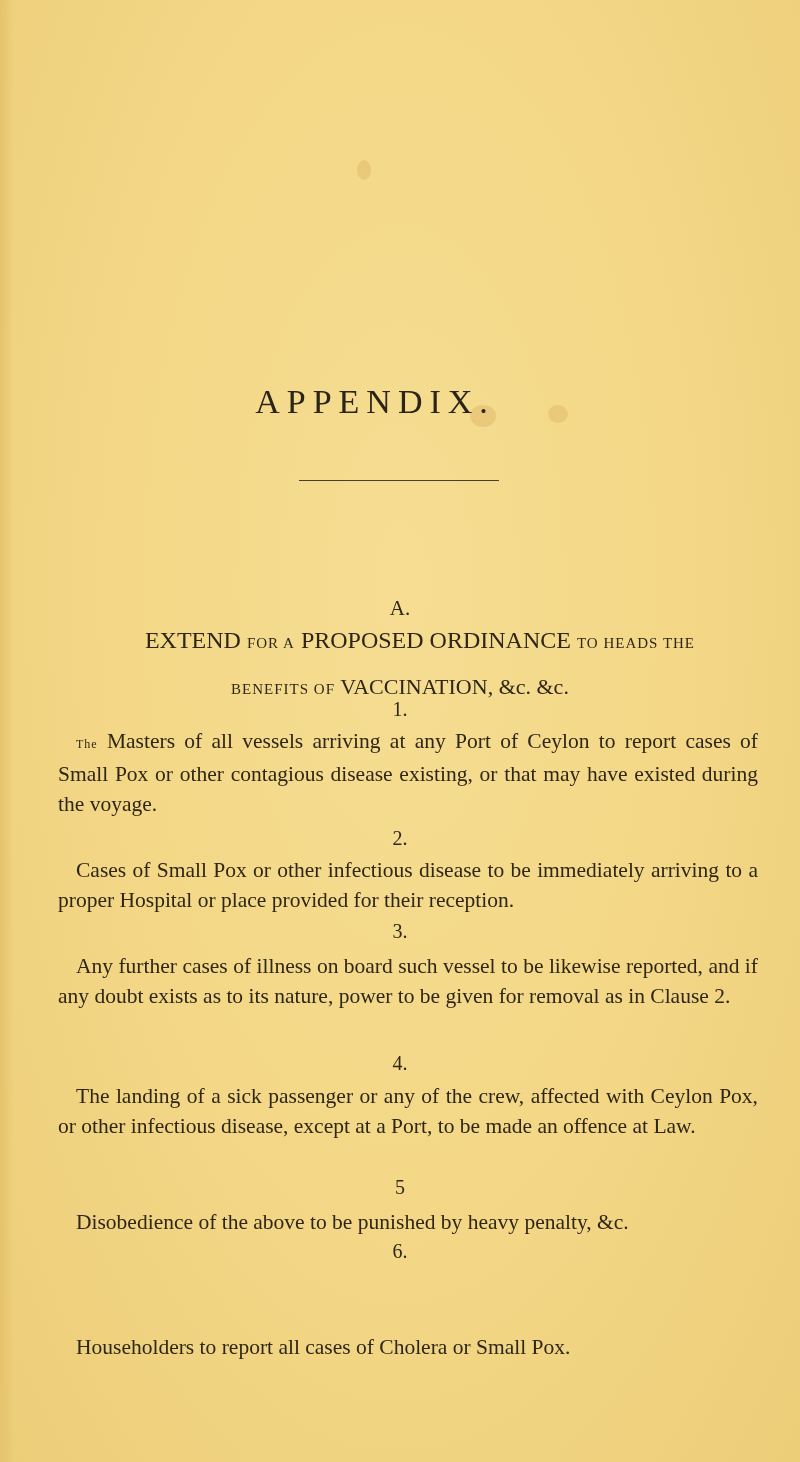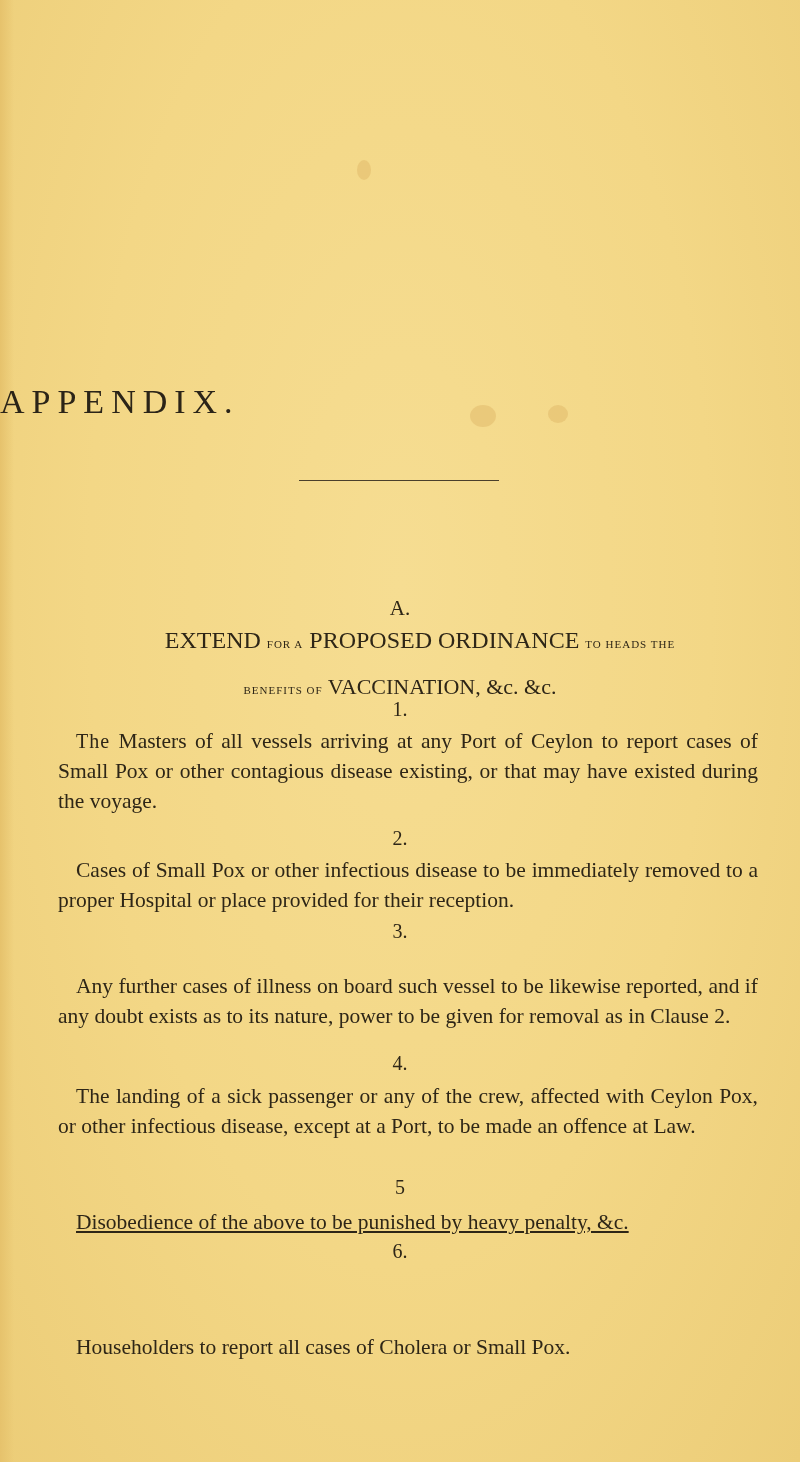--- a/index.html
+++ b/index.html
@@ -15,39 +15,39 @@
     background:
       radial-gradient(ellipse at 50% 40%, #f6dd92 0%, #f3d786 55%, #eccd78 100%);
   }
   .edge-left {
     position: absolute; left: 0; top: 0; width: 14px; height: 100%;
     background: linear-gradient(to right, #e6c26c, rgba(240,210,130,0));
   }
   .stain { position: absolute; border-radius: 50%; background: rgba(214,170,90,0.35); }
   .title {
     position: absolute; left: 0; width: 750px; top: 383px;
-    font-family: "Liberation Serif", serif;
+    text-align: center; font-family: "Liberation Serif", serif;
     font-size: 34px; letter-spacing: 7px; color: #2b2418;
   }
   .rule {
     position: absolute; left: 299px; top: 480px; width: 200px; height: 1px;
     background: #4a3f2b;
   }
   .center { position: absolute; left: 0; width: 800px; text-align: center; font-family: "Liberation Serif", serif; }
   .letter { top: 596px; font-size: 21px; }
   .heading1 { top: 627px; font-size: 24px; left: 30px; width: 780px; white-space: nowrap; }
   .heading2 { top: 674px; font-size: 22px; }
-  .sc { font-size: 11px; letter-spacing: 1px; }
+  .sc { font-size: 15px; letter-spacing: 1px; }
   .num { font-size: 20px; }
   .para {
     position: absolute; left: 58px; width: 700px;
     font-family: "Liberation Serif", serif; font-size: 21.5px; line-height: 30px;
     text-align: justify; color: #2e2617;
   }
-  .para .lead-sc { font-size: 20px; letter-spacing: 1px; }
+  .para .lead-sc { font-size: 12px; letter-spacing: 1px; }
 </style>
 </head>
 <body>
 
 <div class="paper"></div>
 <div class="edge-left"></div>
 <div class="stain" style="left:470px;top:405px;width:26px;height:22px;"></div>
 <div class="stain" style="left:548px;top:405px;width:20px;height:18px;"></div>
 <div class="stain" style="left:357px;top:160px;width:14px;height:20px;"></div>
 
@@ -69,27 +69,27 @@
     <span>VACCINATION, &amp;c. &amp;c.</span>
   </div>
 
   <div class="center num" style="top:698px;">1.</div>
   <div class="para" style="top:726px; text-indent:18px;">
     <span class="lead-sc">The</span>
     <span>Masters of all vessels arriving at any Port of Ceylon to report cases of Small Pox or other contagious disease existing, or that may have existed during the voyage.</span>
   </div>
 
   <div class="center num" style="top:827px;">2.</div>
-  <div class="para" style="top:855px; text-indent:18px;">Cases of Small Pox or other infectious disease to be immediately removed to a proper Hospital or place provided for their reception.</div>
+  <div class="para" style="top:855px; text-indent:18px;">Cases of Small Pox or other infectious disease to be immediately arriving to a proper Hospital or place provided for their reception.</div>
 
   <div class="center num" style="top:920px;">3.</div>
-  <div class="para" style="top:971px; text-indent:18px;">Any further cases of illness on board such vessel to be likewise reported, and if any doubt exists as to its nature, power to be given for removal as in Clause 2.</div>
+  <div class="para" style="top:951px; text-indent:18px;">Any further cases of illness on board such vessel to be likewise reported, and if any doubt exists as to its nature, power to be given for removal as in Clause 2.</div>
 
   <div class="center num" style="top:1052px;">4.</div>
   <div class="para" style="top:1081px; text-indent:18px;">The landing of a sick passenger or any of the crew, affected with Ceylon Pox, or other infectious disease, except at a Port, to be made an offence at Law.</div>
 
   <div class="center num" style="top:1176px;">5</div>
-  <div class="para" style="top:1207px; text-indent:18px;text-decoration:underline;">Disobedience of the above to be punished by heavy penalty, &amp;c.</div>
+  <div class="para" style="top:1207px; text-indent:18px;">Disobedience of the above to be punished by heavy penalty, &amp;c.</div>
 
   <div class="center num" style="top:1240px;">6.</div>
   <div class="para" style="top:1332px; text-indent:18px;">Householders to report all cases of Cholera or Small Pox.</div>
 
 </div>
 
 </body></html>

